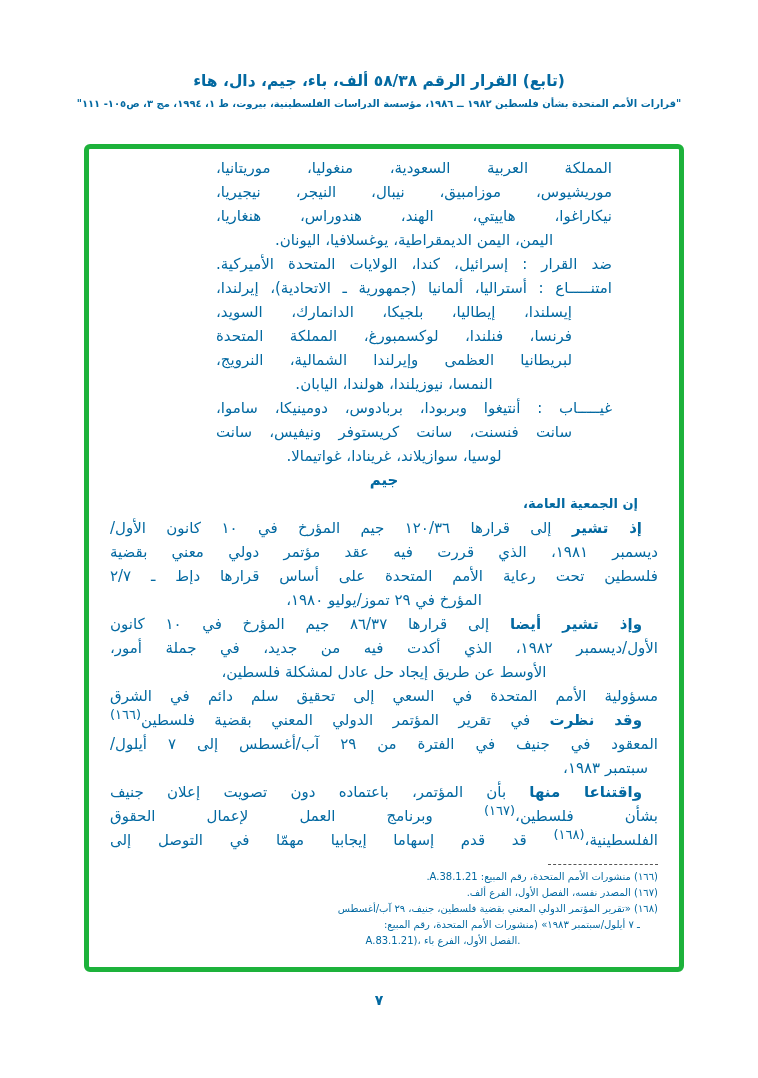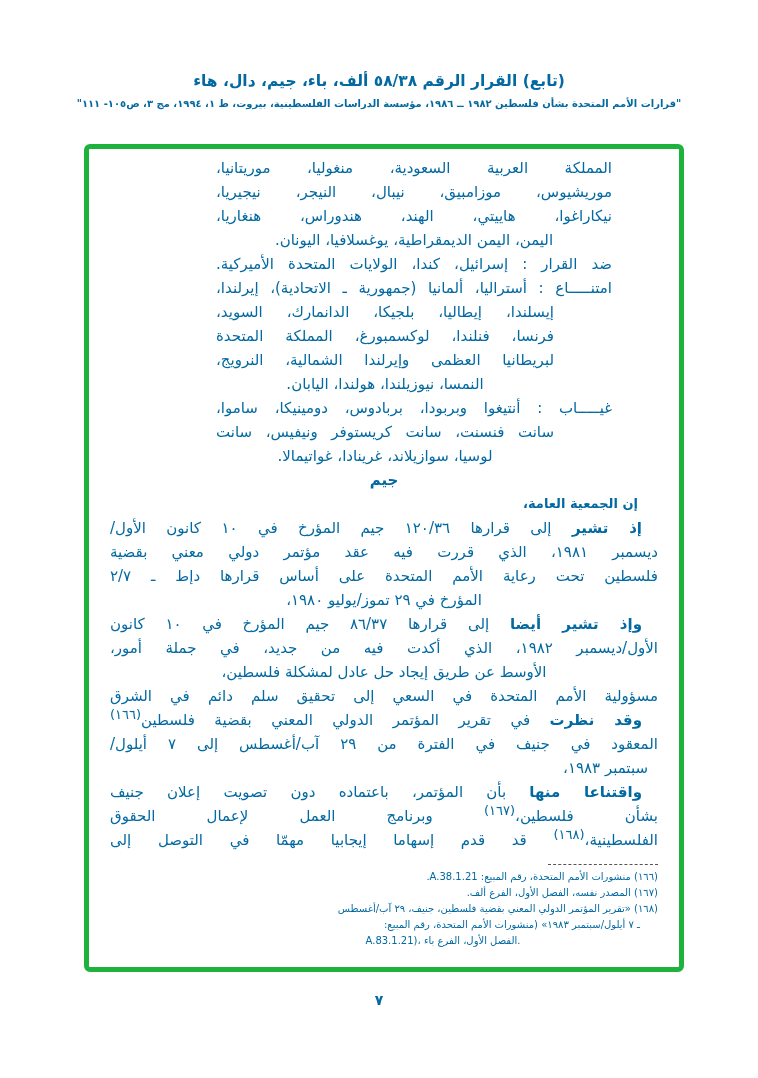--- a/index.html
+++ b/index.html
@@ -28,21 +28,21 @@
   
   .line{font-size:15px;line-height:24px;}
   .line.justify{text-align:justify;text-align-last:justify;}
   .line.center{text-align:center;}
   .line.rightind{text-align:right;padding-left:0;padding-right:10px;}
   .line.first{text-align:justify;text-align-last:justify;padding-right:16px;}
   .b{font-weight:bold;}
   .sup{font-size:13px;vertical-align:super;line-height:0;margin-top:13px;}
   
   .votes{width:396px;margin-right:46px;}
-  .votes .line.cont{margin-right:58px;}
+  .votes .line.cont{margin-right:40px;}
   
   .section-heading{font-size:15px;line-height:24px;font-weight:bold;text-align:center;}
   .opening{font-size:13px;line-height:24px;font-weight:bold;text-align:right;padding-right:20px;}
   
   .bodytext{width:100%;}
   
   .fn-sep{width:110px;margin:12px 0 4px auto;border-top:1px dashed #555;height:0;}
   .footnotes{width:336px;margin-left:auto;margin-right:0;}
   .footnotes .line{font-size:10px;line-height:16px;text-align:right;}
   .footnotes .line.fnind{padding-right:18px;}

